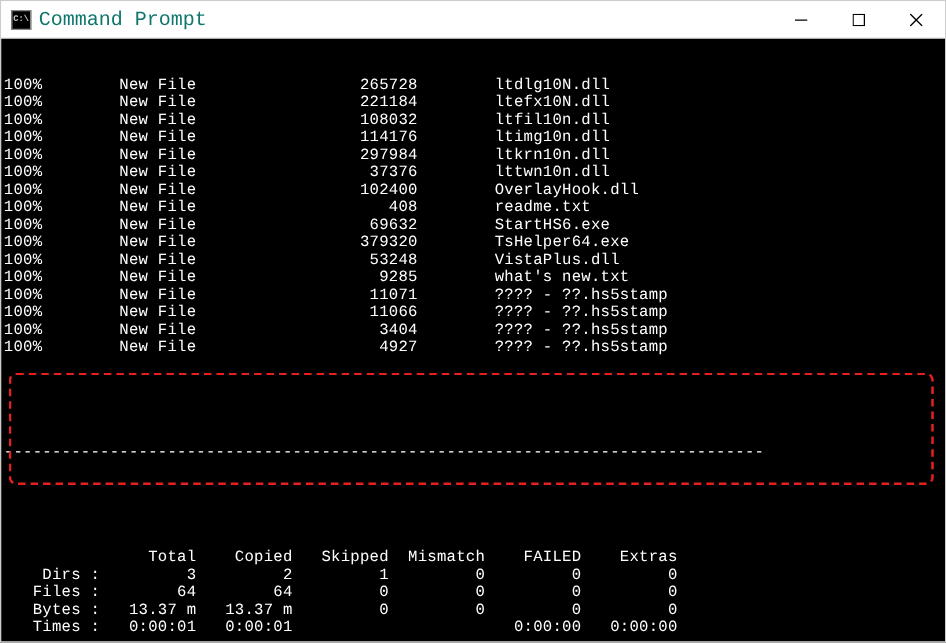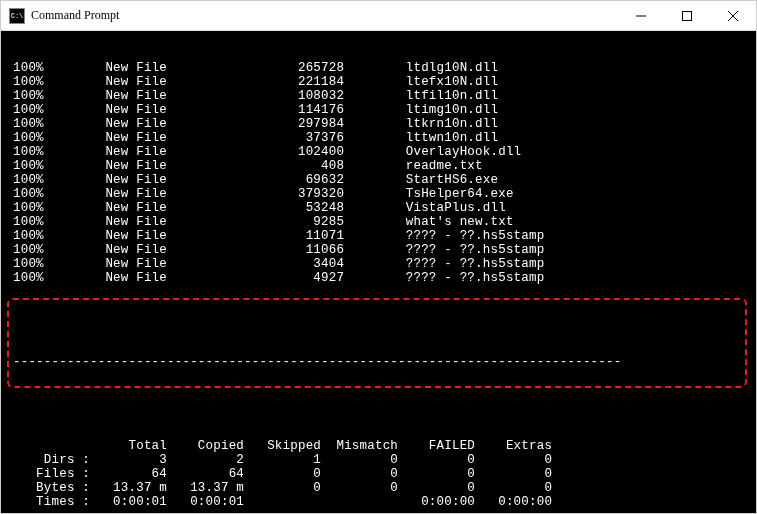--- a/index.html
+++ b/index.html
@@ -37,44 +37,44 @@
       display: flex;
       align-items: center;
       justify-content: center;
       font-size: 7px;
       color: #ccc;
       font-weight: bold;
       border: 1px solid #888;
     }
     .titlebar-text {
       flex: 1;
-      font-family: Liberation Serif, serif;
-      font-size: 12px;
-      color: #000000;
+      font-family: Liberation Mono, monospace;
+      font-size: 16px;
+      color: #0f766e;
     }
     .window-controls {
       display: flex;
     }
     .win-btn {
       width: 46px;
       height: 30px;
       display: flex;
       align-items: center;
       justify-content: center;
       font-family: 'Segoe UI', sans-serif;
       font-size: 11px;
       cursor: pointer;
     }
     .terminal {
       flex: 1;
       background: #000;
       color: #fff;
       font-size: 12.5px;
       line-height: 14px;
-      padding: 2px 2px 4px 12px;
+      padding: 2px 2px 4px 2px;
       white-space: pre;
       overflow: hidden;
       letter-spacing: 0.2px;
       position: relative;
     }
     .file-row, .summary-line, .footer-line, .dashes {
       white-space: pre;
     }
     .highlight-box {
       position: absolute;

